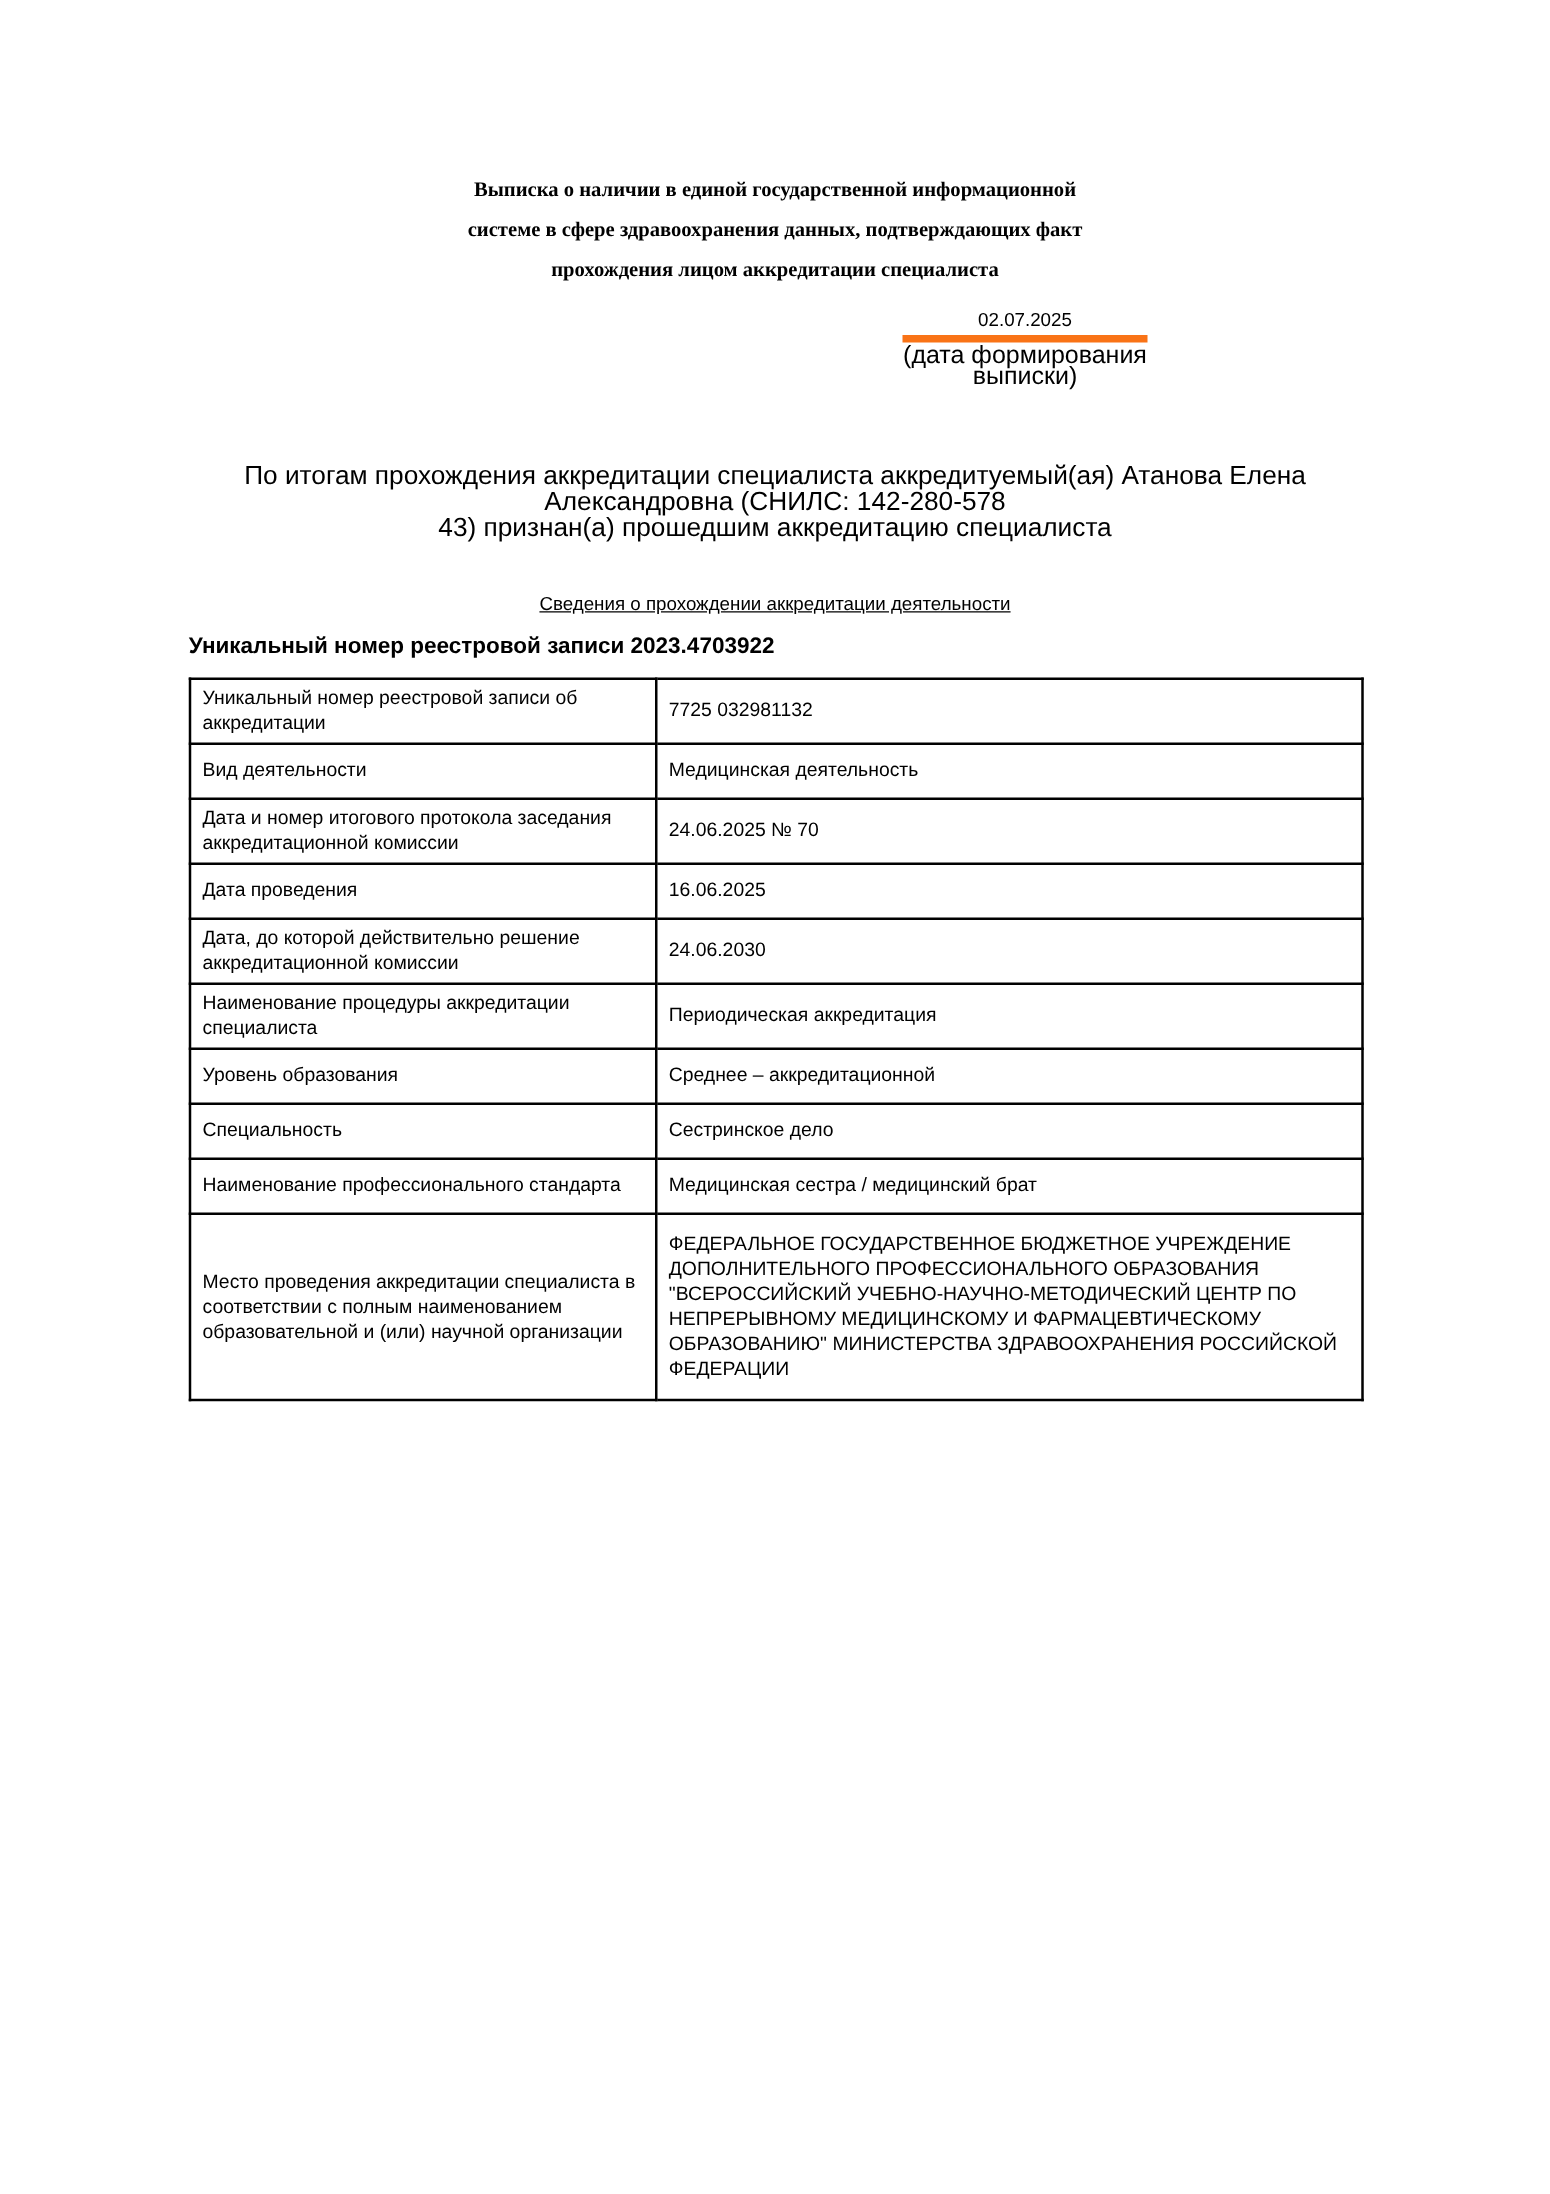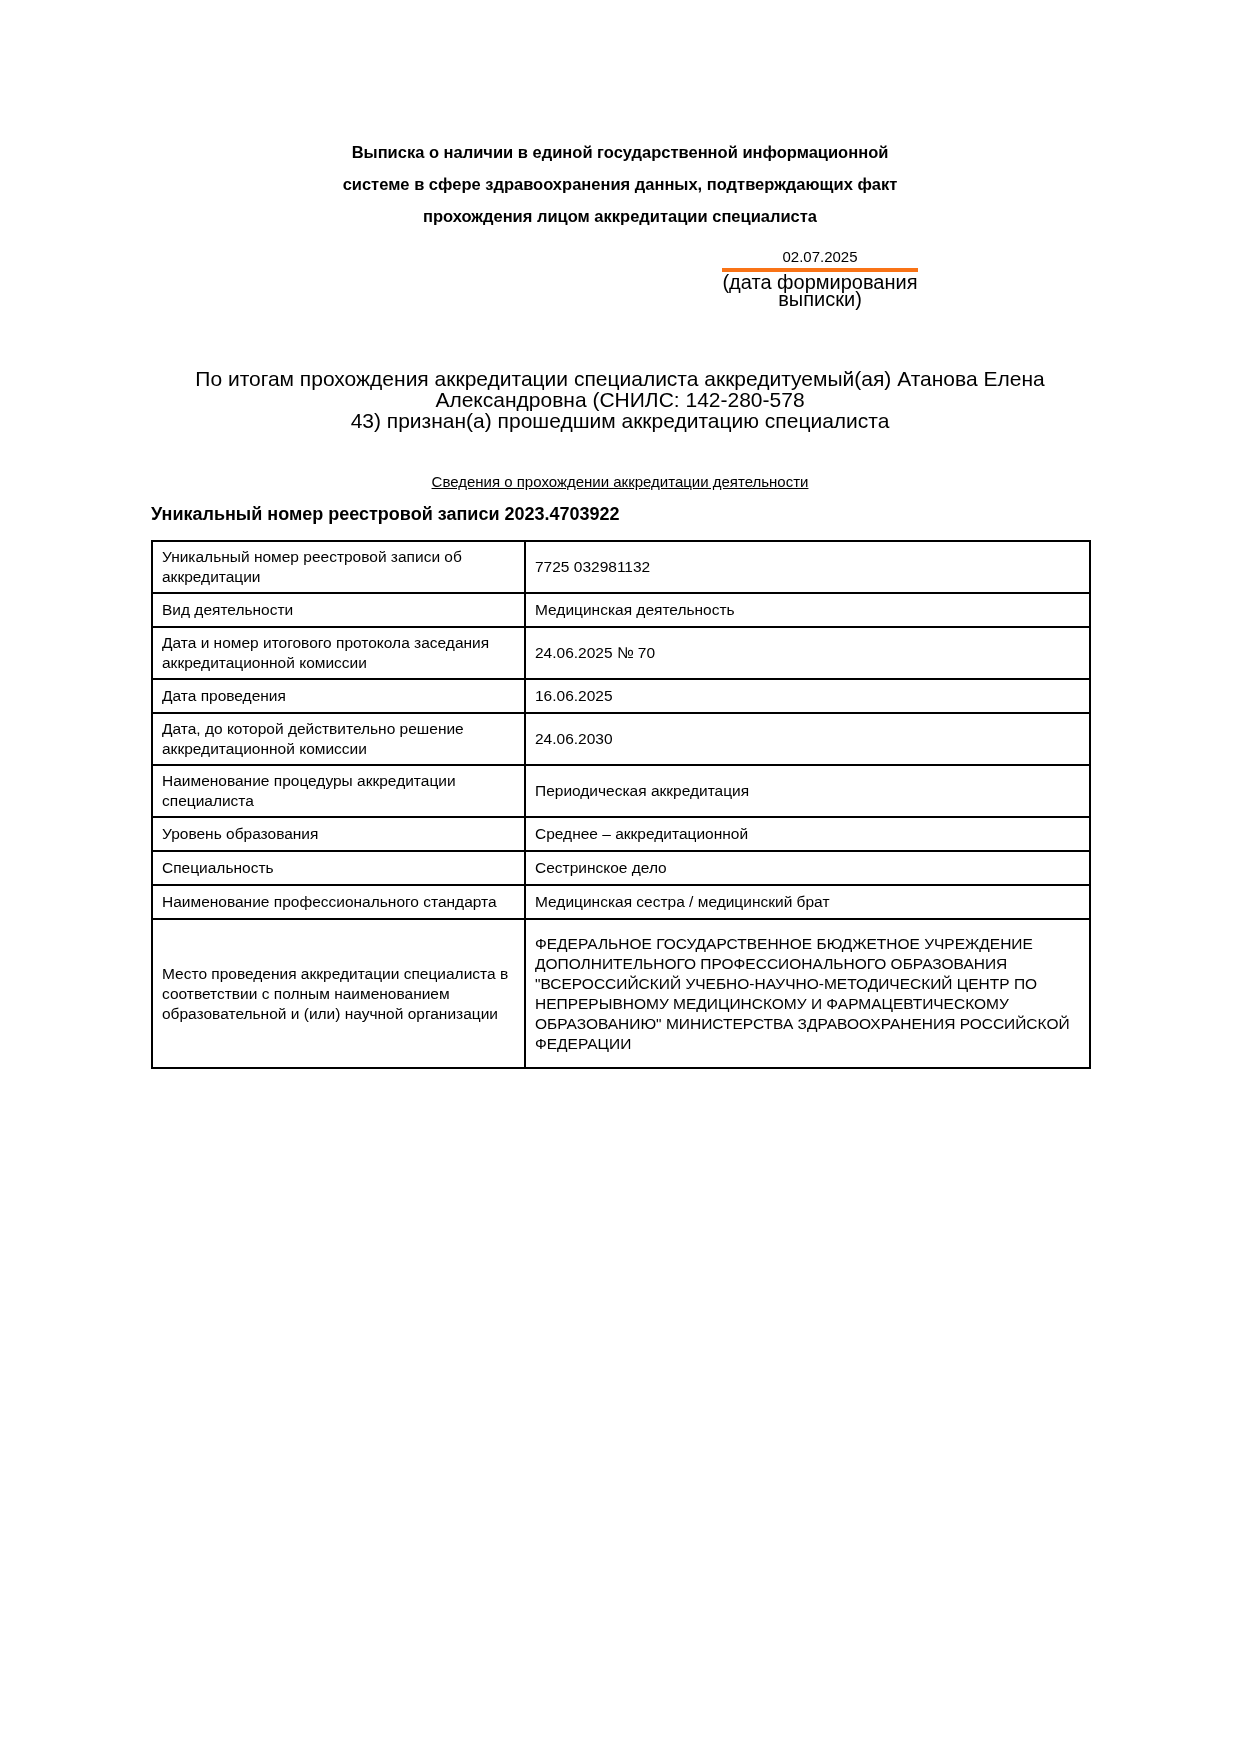--- a/index.html
+++ b/index.html
@@ -20,34 +20,35 @@
     width: 938px;
     margin: 0 auto;
     padding-top: 136px;
   }
   
   .doc-title {
     text-align: center;
     font-weight: bold;
     font-size: 16.5px;
     line-height: 32px;
+    font-family: Liberation Serif, serif;
   }
   
   .date-block {
     width: 280px;
     margin-left: 529px;
     margin-top: 16px;
     text-align: center;
   }
   .date-value {
     display: inline-block;
     width: 196px;
     font-size: 15px;
     line-height: 18px;
-    border-bottom: 4px solid #f97316;
+    border-bottom: 6px solid #f97316;
     padding-bottom: 2px;
     text-align: center;
   }
   .date-caption {
     font-size: 20px;
     line-height: 17px;
     margin-top: 2px;
   }
   
   .summary {
@@ -82,21 +83,21 @@
   table.acc-table td {
     border: 2px solid #000000;
     font-size: 15.5px;
     line-height: 20px;
     padding: 5px 9px;
     vertical-align: middle;
     word-wrap: break-word;
   }
   col.c-label { width: 373px; }
   col.c-value { width: 565px; }
-  tr.r-1line  td { height: 34px; }
+  tr.r-1line  td { height: 44px; }
   tr.r-2line  td { height: 49px; }
   tr.r-big    td { height: 149px; }
 </style>
 </head>
 <body>
 
 <div class="page">
   <div class="content">
 
     <div class="doc-title">

